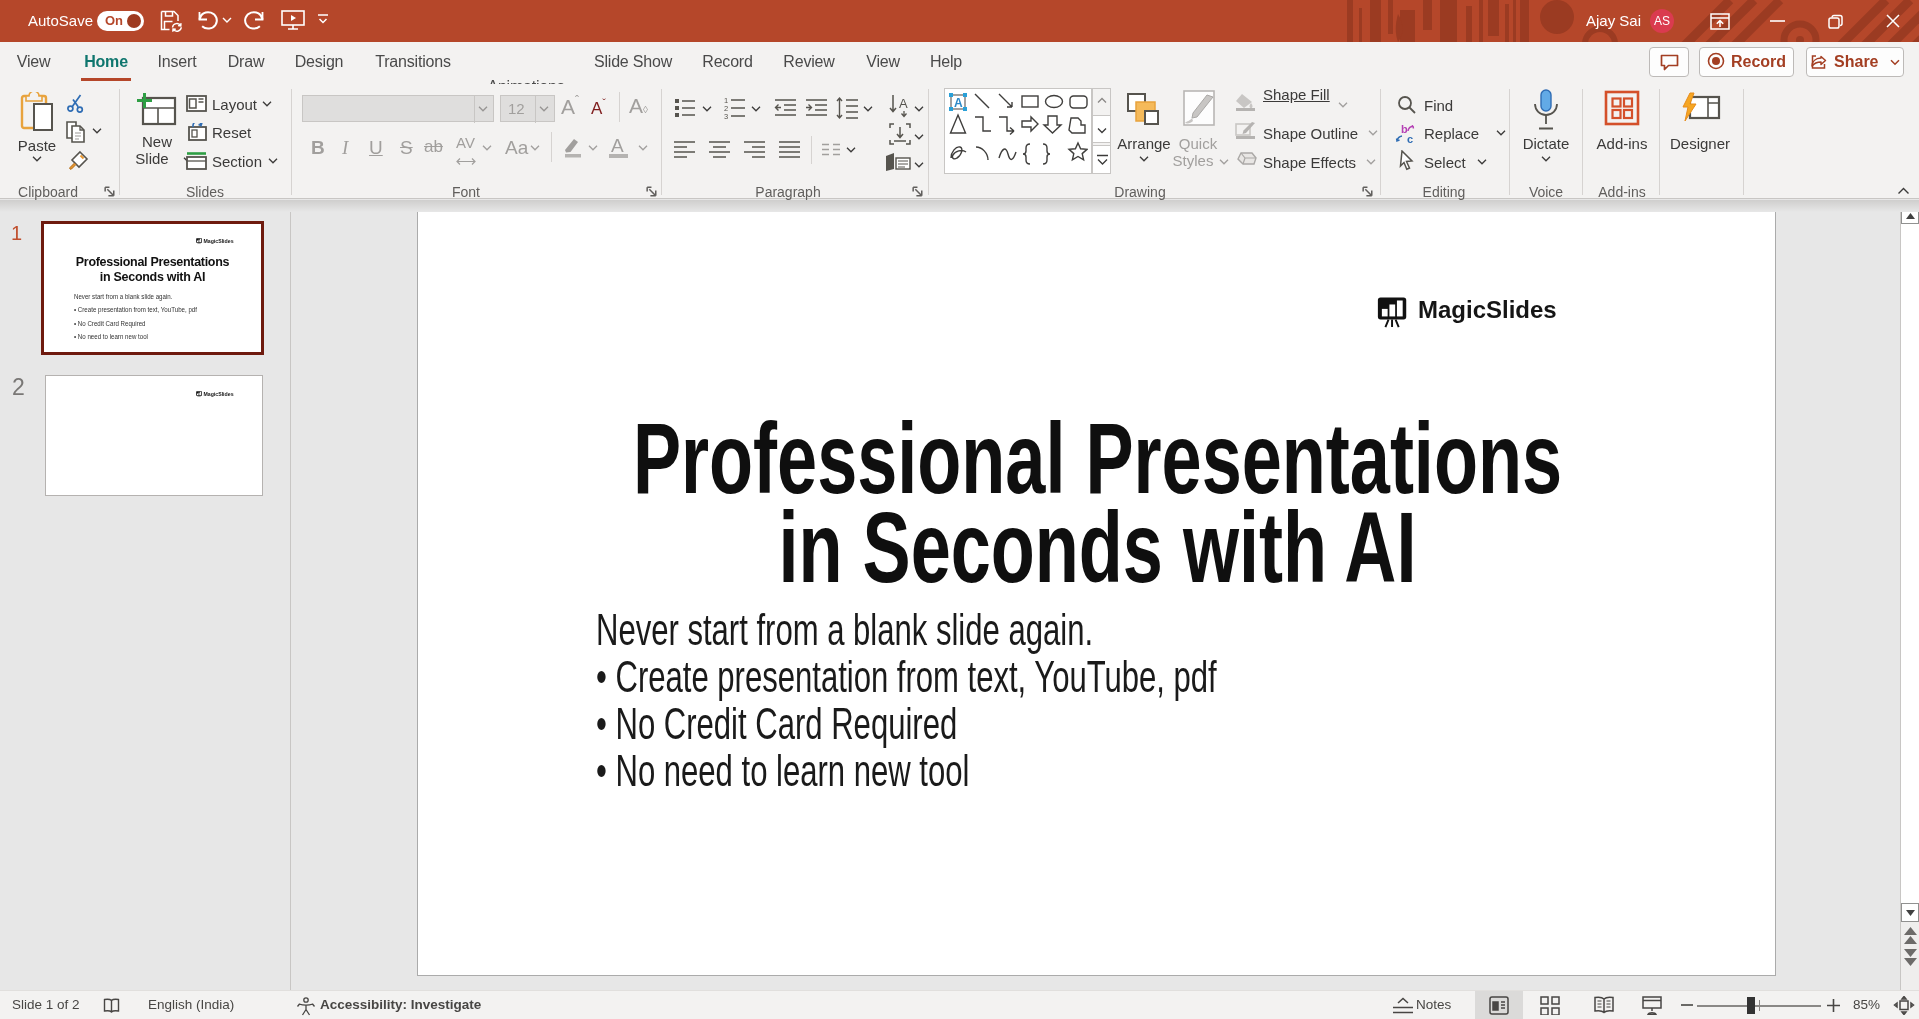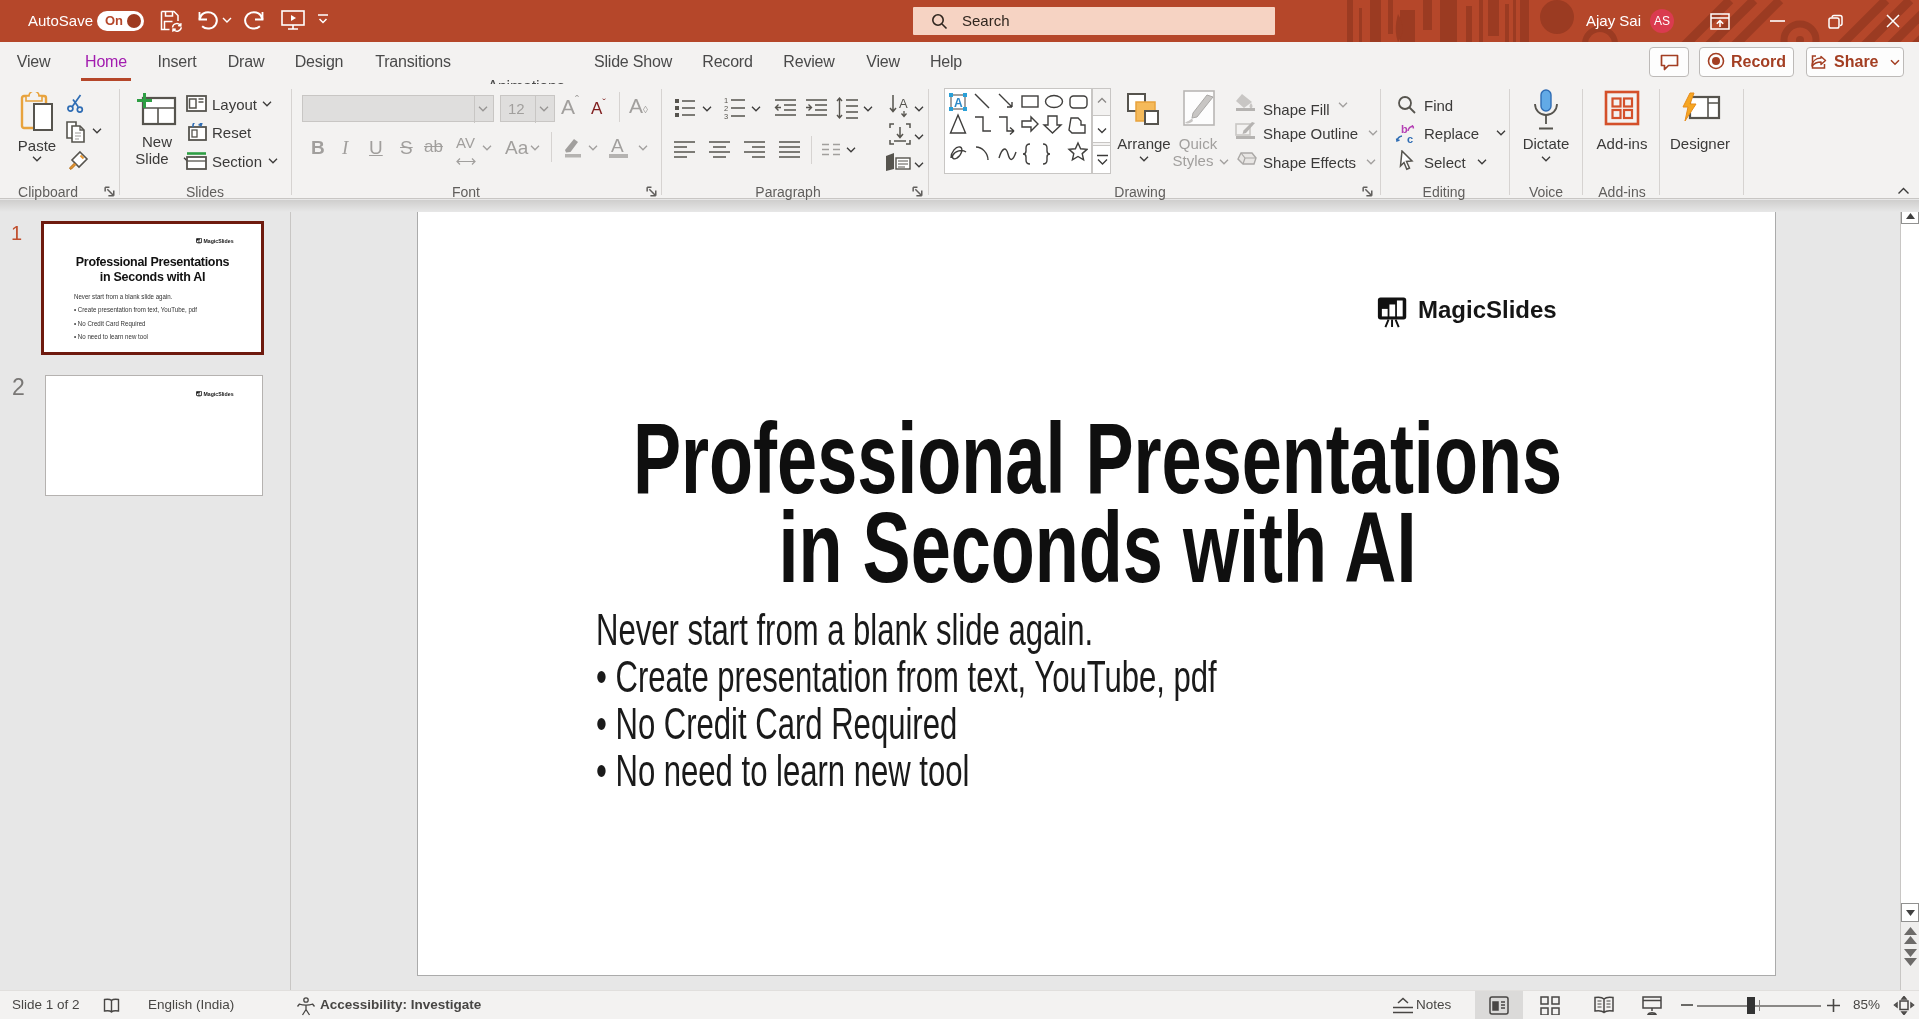--- a/index.html
+++ b/index.html
@@ -16,21 +16,21 @@
 #ttext { position:absolute; left:391px; top:0; height:42px; line-height:42px; color:#fff; font-size:15px; white-space:nowrap; }
 #searchbox { position:absolute; left:913px; top:7px; width:362px; height:28px; background:#f6d3c3; border-radius:1px; }
 #searchbox .sicon { position:absolute; left:18px; top:6px; }
 #searchbox .stext { position:absolute; left:49px; top:5px; font-size:15px; color:#30261f; }
 .user { position:absolute; left:1586px; top:0; height:42px; line-height:42px; color:#fff; font-size:15px; }
 .avatar { position:absolute; left:1650px; top:9px; width:24px; height:24px; border-radius:50%; background:#da3b4f; color:#fff; font-size:12px; text-align:center; line-height:25px; }
 
 
 #menubar { position:absolute; left:0; top:42px; width:1919px; height:42px; background:#f3f2f1; }
 #menubar .tab { position:absolute; top:0; height:42px; line-height:40px; font-size:16px; letter-spacing:-0.2px; color:#4a4a4a; text-align:center; white-space:nowrap; }
-#menubar .tab.home { font-weight:normal; color:#a21caf; }
+#menubar .tab.home { font-weight:bold; color:#0f766e; }
 #menubar .tab.home::after { content:""; position:absolute; left:5px; right:5px; bottom:3px; height:3px; background:#b5472a; }
 .topbtn { position:absolute; top:5px; height:30px; border:1px solid #bdbab8; border-radius:4px; background:#fdfdfd; color:#a33e22; font-size:16px; font-weight:bold; line-height:28px; text-align:center; }
 
 
 #ribbon { position:absolute; left:0; top:84px; width:1919px; height:115px; background:#f3f2f1; border-bottom:1px solid #c8c6c4; }
 .rsep { position:absolute; top:5px; height:106px; width:1px; background:#d6d3d1; }
 .rlabel { position:absolute; top:100px; font-size:14px; color:#605e5c; width:200px; text-align:center; margin-left:-100px; }
 .btext { position:absolute; font-size:15px; color:#3b3a39; width:120px; margin-left:-60px; text-align:center; }
 .btext.gray, .gtext { color:#a19f9d; }
 .stext2 { position:absolute; font-size:15px; color:#3b3a39; }
@@ -109,27 +109,20 @@
       <path d="M19.5 2 v7.5 h-7.5" fill="none" stroke-width="1.8"></path>
     </svg>
     <svg class="abs" style="left:281px;top:10px;" width="24" height="22" viewBox="0 0 24 22" fill="none" stroke="#fff" stroke-width="1.6">
       <rect x="1" y="1" width="22" height="14"></rect>
       <path d="M12 15 v4 M7 19 h10"></path>
       <path d="M10 5 l5 3 l-5 3 z" fill="#fff" stroke="none"></path>
     </svg>
     <svg class="abs" style="left:316px;top:14px;" width="14" height="12" viewBox="0 0 14 12">
         <path d="M2 1 h10 M3.5 5 L7 8.5 L10.5 5" fill="none" stroke="#fff" stroke-width="1.5"></path>
       </svg>
-    <div id="searchbox">
-      <svg class="sicon" width="17" height="17" viewBox="0 0 17 17">
-          <circle cx="7" cy="7" r="5.2" stroke="#30261f" stroke-width="1.6" fill="none"></circle>
-          <line x1="11" y1="11" x2="15.5" y2="15.5" stroke="#30261f" stroke-width="1.6"></line>
-        </svg>
-      <div class="stext">Search</div>
-    </div>
     <div class="user">Ajay Sai</div>
     <div class="avatar">AS</div>
     <svg class="abs" style="left:1710px;top:13px;" width="20" height="17" viewBox="0 0 20 17" fill="none" stroke="#fff" stroke-width="1.5">
       <rect x="1" y="1" width="18" height="15"></rect>
         <path d="M1 5 h18"></path>
         <path d="M10 14 v-6 m-3.2 2.8 L10 7.6 l3.2 3.2"></path>
     </svg>
     <svg class="abs" style="left:1770px;top:20px;" width="15" height="2" viewBox="0 0 15 2">
         <path d="M0 1 h15" stroke="#fff" stroke-width="1.6"></path>
       </svg>
@@ -454,21 +447,21 @@
     <div class="btext gray" style="left:1193px;top:68px;">Styles</div>
     <svg class="abs" style="left:1219px;top:75px;" width="10" height="6" viewBox="0 0 10 6">
         <path d="M1 .8 L5 4.8 L9 .8" fill="none" stroke="#a19f9d" stroke-width="1.3"></path>
       </svg>
 
     <svg class="abs" style="left:1235px;top:9px;" width="23" height="18" viewBox="0 0 23 18">
       <path d="M7 1 L17 9 L9 15 L1 8 Z" fill="#c8c6c4"></path>
       <path d="M16 10 c2 2.5 2 5 0 5 c-2 0 -2 -2.5 0 -5" fill="#c8c6c4"></path>
       <rect x="1" y="15" width="19" height="3" fill="#b5b3b1"></rect>
     </svg>
-    <div class="gtext stext2" style="left:1263px;top:17px;">Shape Fill</div>
+    <div class="gtext stext2" style="left:1263px;top:2px;text-decoration:underline;">Shape Fill</div>
     <svg class="abs" style="left:1338px;top:18px;" width="10" height="6" viewBox="0 0 10 6">
         <path d="M1 .8 L5 4.8 L9 .8" fill="none" stroke="#a19f9d" stroke-width="1.3"></path>
       </svg>
     <svg class="abs" style="left:1235px;top:37px;" width="23" height="18" viewBox="0 0 23 18">
       <rect x="1" y="3" width="14" height="11" fill="none" stroke="#c8c6c4" stroke-width="1.6"></rect>
       <path d="M20 2 L11 12 l-3.5 1 l1 -3.5 L17 1 z" fill="#b5b3b1"></path>
       <rect x="1" y="15" width="19" height="3" fill="#b5b3b1"></rect>
     </svg>
     <div class="gtext stext2" style="left:1263px;top:41px;">Shape Outline</div>
     <svg class="abs" style="left:1368px;top:46px;" width="10" height="6" viewBox="0 0 10 6">

